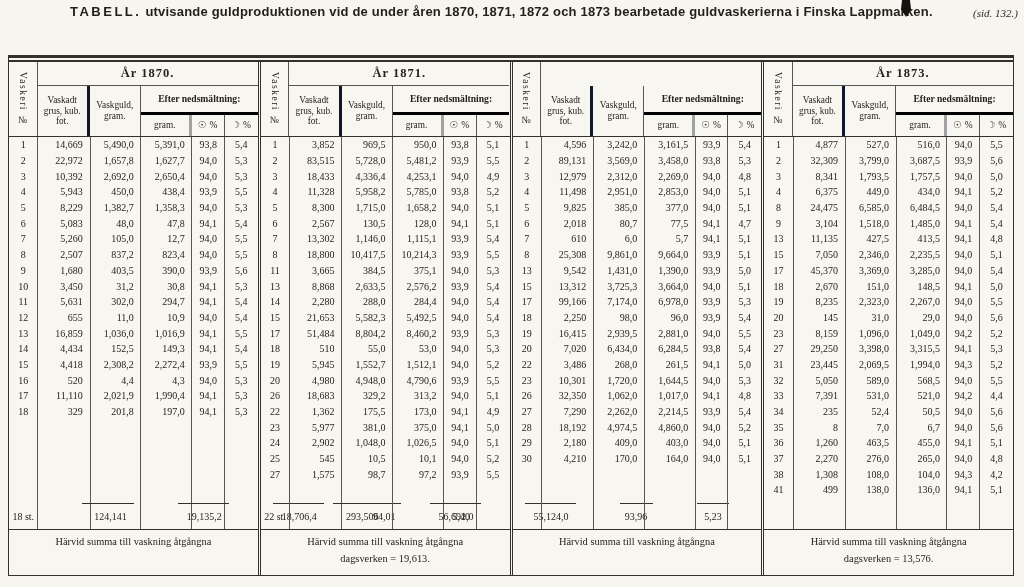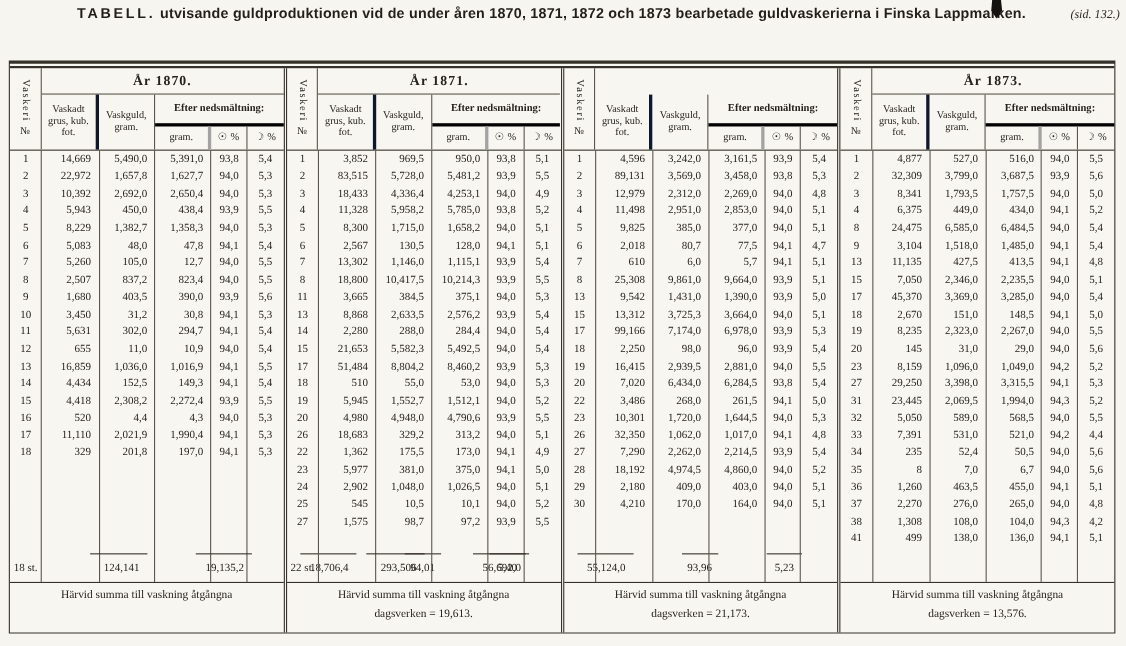--- a/index.html
+++ b/index.html
@@ -536,21 +536,20 @@
               <div class="cell c0">30</div>
               <div class="cell c1">4,210</div>
               <div class="cell c2">170,0</div>
               <div class="cell c3">164,0</div>
               <div class="cell c4">94,0</div>
               <div class="cell c5">5,1</div>
             </div>
         </div>
         <div class="sfooter">
           <div>Härvid summa till vaskning åtgångna</div>
-          <div>dagsverken = 21,173.</div>
         </div>
       </div>
 
       <div class="section">
         <div class="shead">
           <div class="vaskeri">
               <span class="vtext">Vaskeri №</span>
             </div>
           <div class="year">År 1873.</div>
           <div class="hc h-grus">Vaskadt grus, kub. fot.</div>

